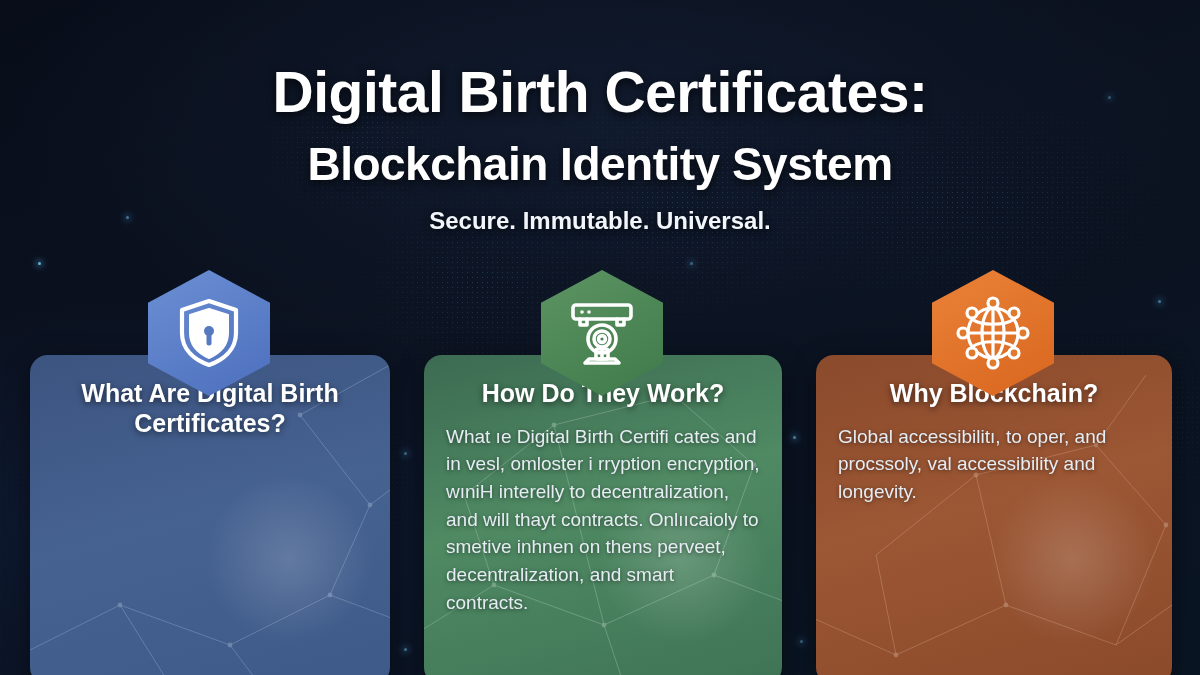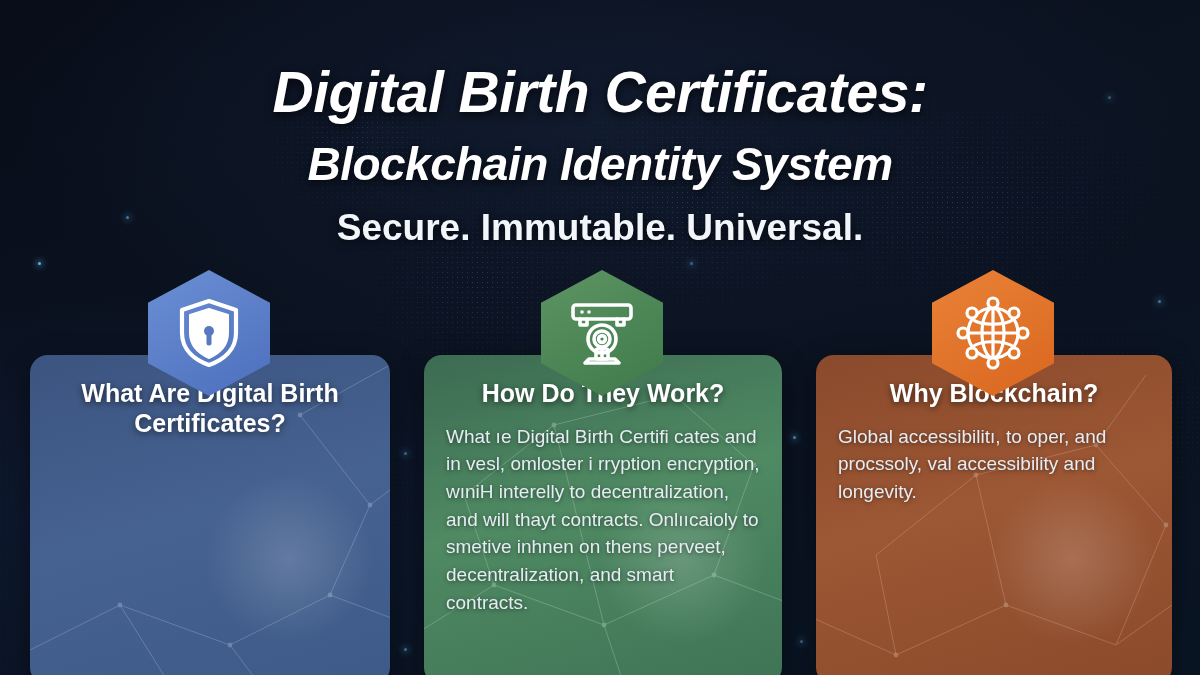--- a/index.html
+++ b/index.html
@@ -42,26 +42,25 @@
   }
   #bg-glow { position:absolute; inset:0; }
   .spark { position:absolute; width:3px; height:3px; border-radius:50%;
            background:#7fd8ff; box-shadow:0 0 6px 2px rgba(90,190,255,.55); opacity:.8; }
 
   
   #header { position:absolute; top:0; left:0; width:1200px; text-align:center; z-index:5; }
   #title-l1, #title-l2 {
     color:#ffffff; font-weight:bold; letter-spacing:-.5px;
     text-shadow:0 3px 10px rgba(0,0,0,.75);
-    font-style:italic;
   }
   #title-l1 { font-size:57px; line-height:1.0; padding-top:64px; }
   #title-l2 { font-size:46px; line-height:1.0; padding-top:20px; }
   #subtitle {
-    color:#f2f6fb; font-size:37px; font-weight:bold; padding-top:20px;
+    color:#f2f6fb; font-size:24px; font-weight:bold; padding-top:20px;
     text-shadow:0 2px 8px rgba(0,0,0,.7);
   }
 
   
   .hex {
     position:absolute; width:122px; height:126px; z-index:6;
     clip-path:polygon(50% 0%, 100% 26%, 100% 74%, 50% 100%, 0% 74%, 0% 26%);
     display:flex; align-items:center; justify-content:center;
   }
   #hex-1 { left:148px; top:270px; background:linear-gradient(150deg,#6b8fd4,#4d6fbd); }

